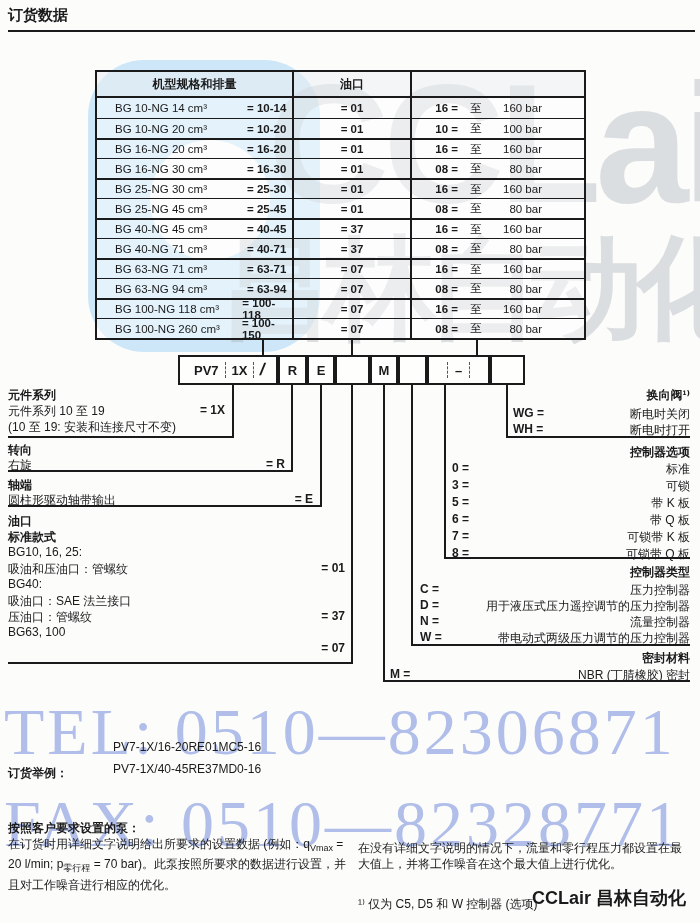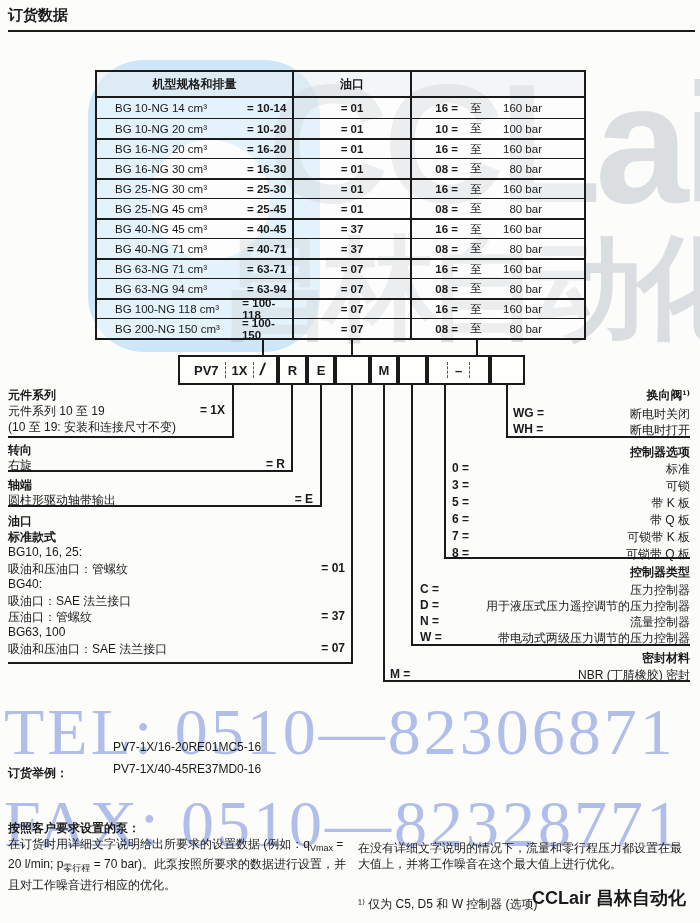--- a/index.html
+++ b/index.html
@@ -215,21 +215,21 @@
             </div>
             <div class="td c2">= 07</div>
             <div class="td c3">
               <span class="pc">16 =</span>
               <span class="zhi">至</span>
               <span class="pr">160 bar</span>
             </div>
           </div>
           <div class="trow">
             <div class="td c1">
-              <span class="model">BG 200-NG 150 cm³</span>
+              <span class="model">BG 100-NG 260 cm³</span>
               <span class="mcode">= 100-150</span>
             </div>
             <div class="td c2">= 07</div>
             <div class="td c3">
               <span class="pc">08 =</span>
               <span class="zhi">至</span>
               <span class="pr">80 bar</span>
             </div>
           </div>
         </div>
@@ -322,21 +322,20 @@
             <span class="lbl">吸油口：SAE 法兰接口</span>
           </div>
           <div class="srow" style="top: 96px;">
             <span class="lbl">压油口：管螺纹</span>
             <span class="val">= 37</span>
           </div>
           <div class="srow" style="top: 112px;">
             <span class="lbl">BG63, 100</span>
           </div>
           <div class="srow" style="top: 128px;">
-            <span class="lbl">吸油和压油口：SAE 法兰接口</span>
             <span class="val">= 07</span>
           </div>
         </div>
       </div>
     <div id="right-secs">
         <div class="sec right" style="left: 513px; top: 387px; width: 177px; height: 51px;">
           <div class="st">换向阀¹⁾</div>
           <div class="srow" style="top: 19px;">
             <span class="code">WG =</span>
             <span class="desc">断电时关闭</span>

